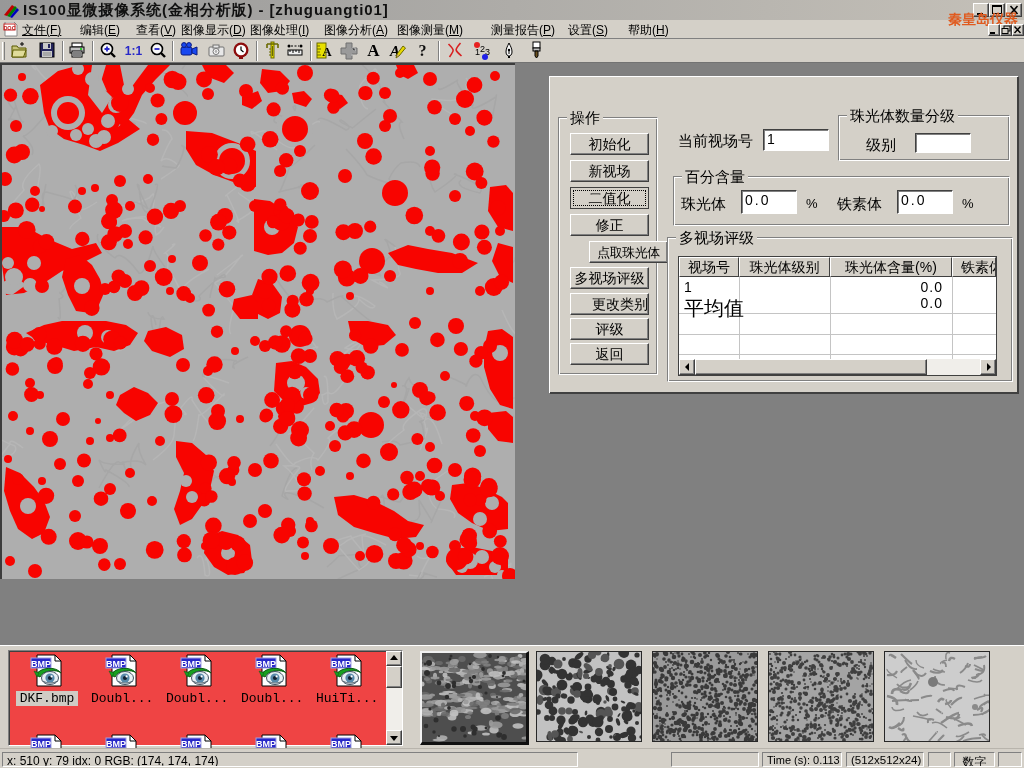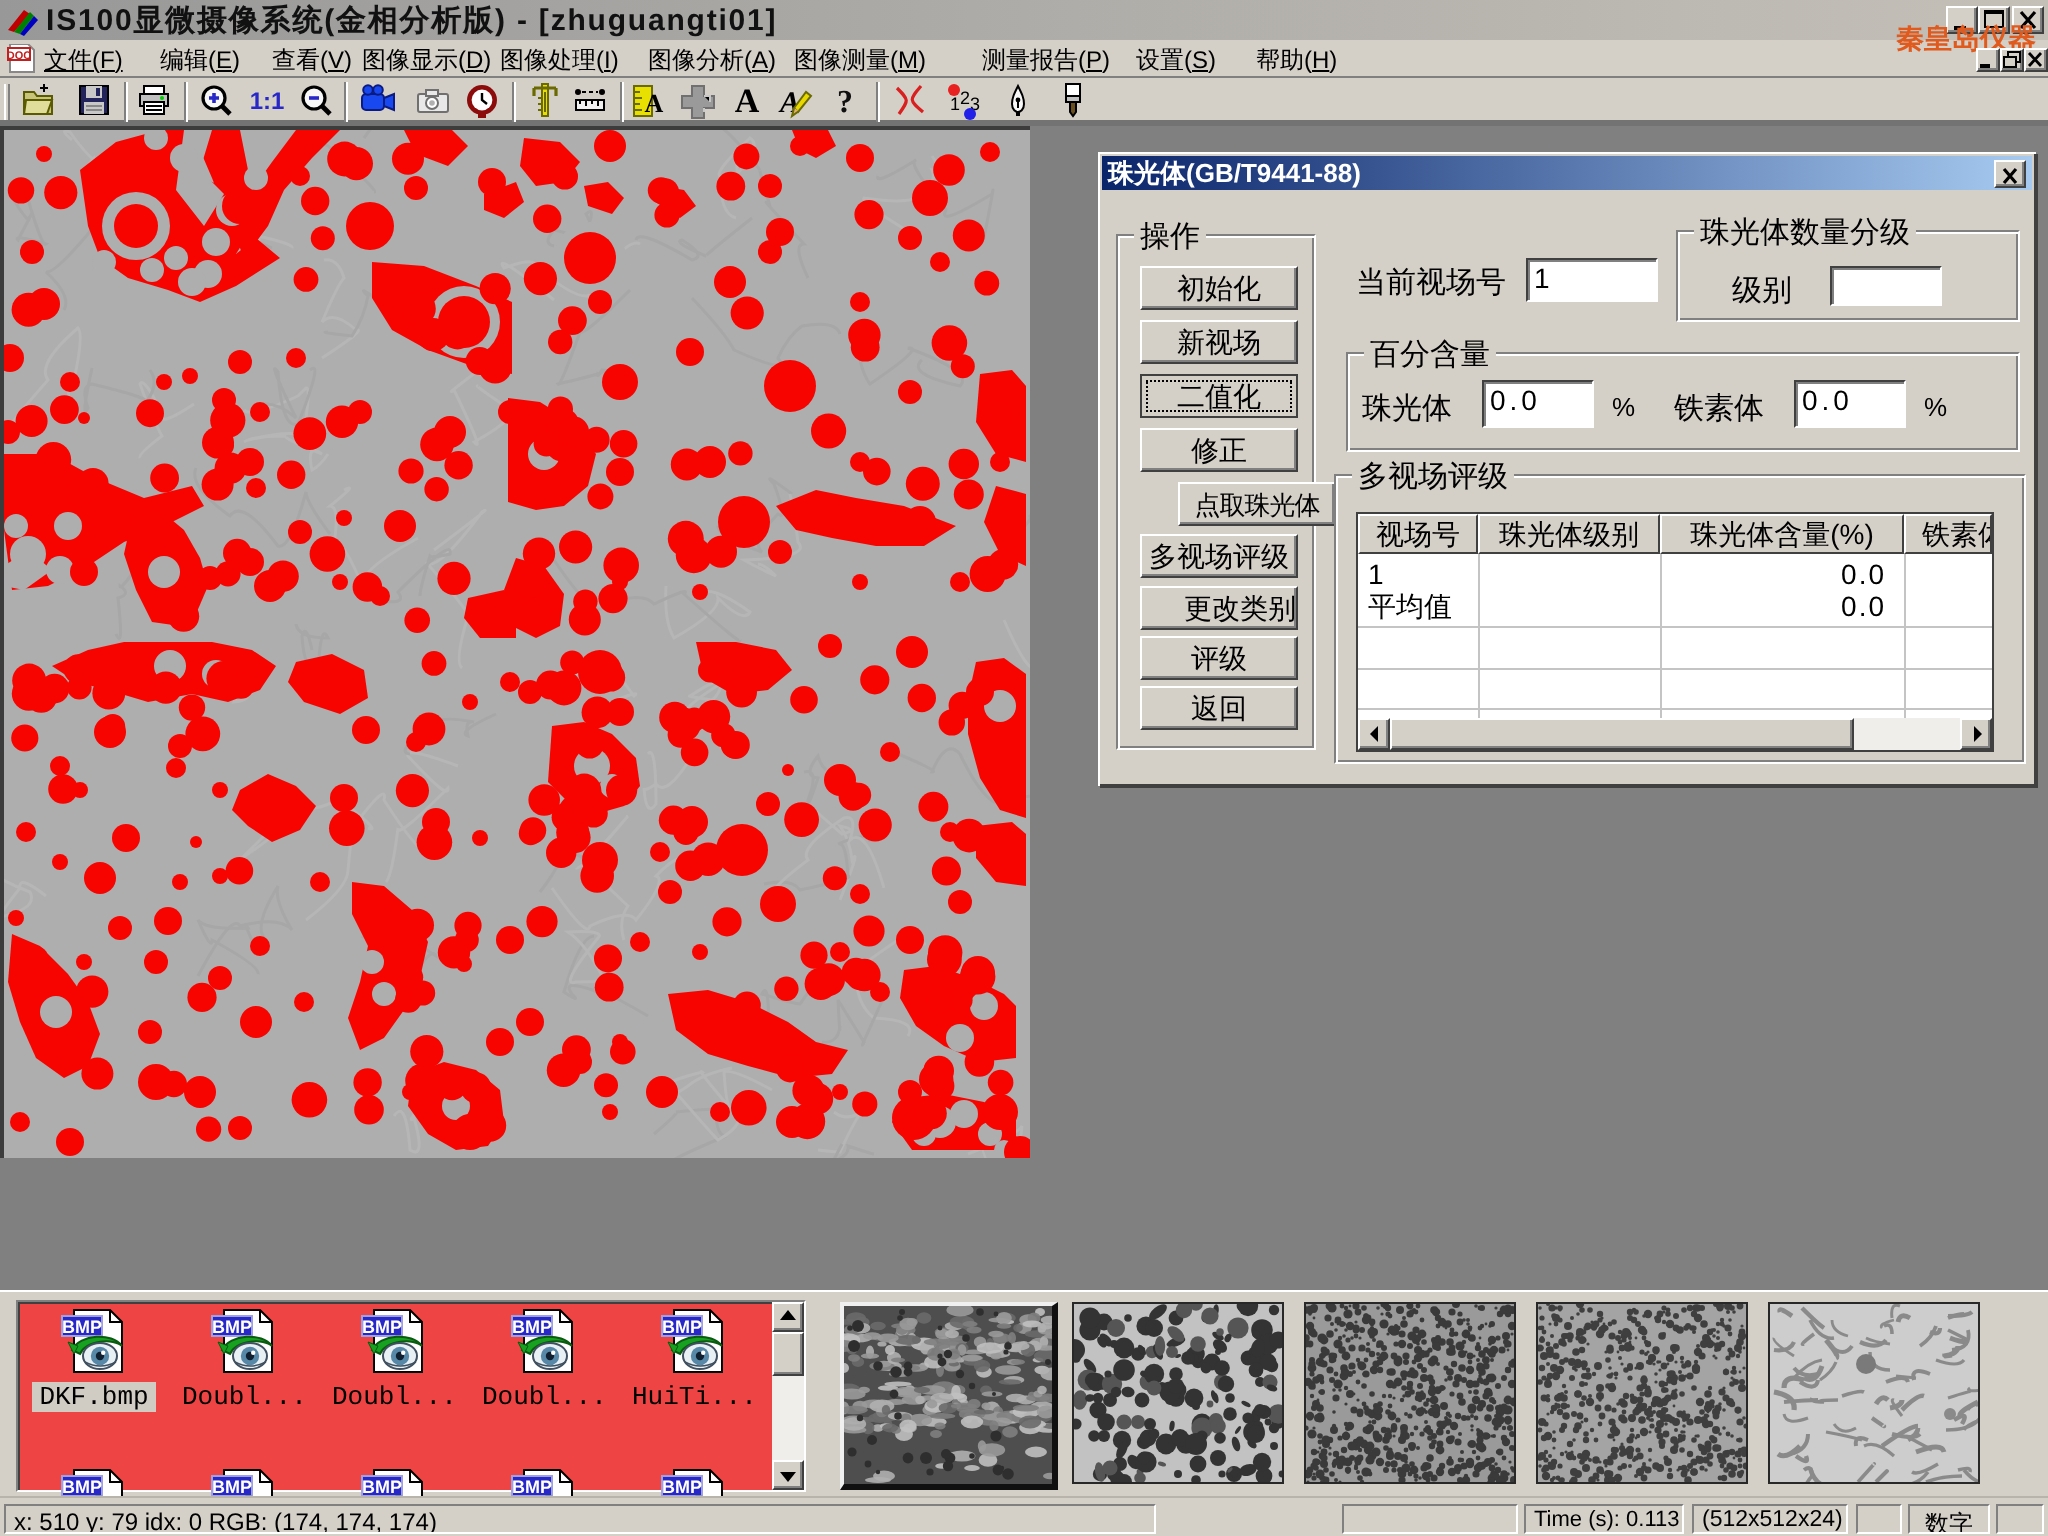--- a/index.html
+++ b/index.html
@@ -2,21 +2,21 @@
 <html><head><meta charset="utf-8">
 <style>
 *{margin:0;padding:0;box-sizing:border-box;}
 html,body{width:1024px;height:768px;overflow:hidden;}
 body{font-family:"Liberation Sans",sans-serif;font-size:12px;background:#d4d0c8;position:relative;}
 .titlebar{position:absolute;left:0;top:0;width:1024px;height:20px;background:linear-gradient(to right,#989898,#c4c0b8);display:flex;align-items:center;}
 .titletext{font-weight:bold;font-size:15px;color:#111;margin-left:3px;letter-spacing:0.9px;}
 .winbtn{position:absolute;width:16px;height:14px;background:#d4d0c8;border-top:1px solid #fff;border-left:1px solid #fff;border-right:1px solid #404040;border-bottom:1px solid #404040;box-shadow:inset -1px -1px 0 #808080;font-size:10px;text-align:center;line-height:12px;color:#000;}
 .menubar{position:absolute;left:0;top:20px;width:1024px;height:19px;background:#d4d0c8;display:flex;align-items:center;border-bottom:1px solid #808080;}
 .menuitem{font-size:12px;color:#000;}
-.toolbar{position:absolute;left:0;top:39px;width:1024px;height:24px;background:#d4d0c8;border-bottom:3px solid #737373;display:flex;align-items:center;}
+.toolbar{position:absolute;left:0;top:39px;width:1024px;height:24px;background:#d4d0c8;border-bottom:1px solid #737373;display:flex;align-items:center;}
 .mdi{position:absolute;left:0;top:63px;width:1024px;height:582px;background:#808080;}
 .imgwrap{position:absolute;left:0;top:0;width:515px;height:516px;border-left:2px solid #3c3c3c;border-top:2px solid #3c3c3c;background:#aeaeae;overflow:hidden;}
 .bpanel{position:absolute;left:0;top:645px;width:1024px;height:103px;background:#d4d0c8;border-top:1px solid #fff;}
 .listbox{position:absolute;left:8px;top:4px;width:395px;height:96px;background:#ef4444;border-top:1px solid #808080;border-left:1px solid #808080;border-bottom:1px solid #fff;border-right:1px solid #fff;box-shadow:inset 1px 1px 0 #404040;}
 .statusbar{position:absolute;left:0;top:748px;width:1024px;height:20px;background:#d4d0c8;font-size:12px;border-top:1px solid #b8b4ac;}
 .spanel{position:absolute;top:3px;height:15px;border-top:1px solid #808080;border-left:1px solid #808080;border-bottom:1px solid #fff;border-right:1px solid #fff;font-size:12px;color:#000;padding:1px 4px;white-space:nowrap;overflow:hidden;}
 .dialog{position:absolute;left:549px;top:76px;width:469px;height:317px;background:#d4d0c8;box-shadow:inset 1px 1px 0 #fff, inset -1px -1px 0 #404040, 1px 1px 0 #404040;}
 .dtitle{position:absolute;left:2px;top:2px;width:465px;height:17px;background:linear-gradient(to right,#0a246a,#a6caf0);color:#fff;font-weight:bold;font-size:13px;line-height:17px;padding-left:3px;}
 .dclose{position:absolute;right:3px;top:1.5px;width:16px;height:14px;background:#d4d0c8;border-top:1px solid #fff;border-left:1px solid #fff;border-right:1px solid #404040;border-bottom:1px solid #404040;box-shadow:inset -1px -1px 0 #808080;text-align:center;}
 .group{position:absolute;border:1px solid;border-color:#808080 #fff #fff #808080;box-shadow:1px 1px 0 #fff inset, -1px -1px 0 #808080 inset;}
@@ -687,23 +687,20 @@
         <circle cx="13.8" cy="145.5" r="8.0" fill="#f80400"></circle>
         <circle cx="25.3" cy="279.3" r="7.4" fill="#f80400"></circle>
         <circle cx="345.3" cy="311.2" r="6.9" fill="#f80400"></circle>
         <circle cx="286.0" cy="340.0" r="7.0" fill="#f80400"></circle>
         <circle cx="468.2" cy="434.8" r="6.6" fill="#f80400"></circle>
         <circle cx="209.3" cy="475.4" r="8.7" fill="#f80400"></circle>
       </svg></div>
 </div>
 
 <div class="dialog">
- <div class="dtitle">珠光体(GB/T9441-88)<div class="dclose"><svg width="14" height="12" viewBox="0 0 14 12">
-          <path d="M4 2.5 L10 9.5 M10 2.5 L4 9.5" stroke="#000" stroke-width="1.6"></path>
-        </svg></div></div>
  <div class="group" style="left:9px;top:41px;width:100px;height:258px;">
       <span>操作</span>
     </div>
  <div class="btn" style="left:21px;top:57px;">初始化</div>
  <div class="btn" style="left:21px;top:84px;">新视场</div>
  <div class="btn" style="left:21px;top:111px;border:1px solid #404040;box-shadow:none;outline:1px dotted #000;outline-offset:-4px;">二值化</div>
  <div class="btn" style="left:21px;top:138px;">修正</div>
  <div class="btn" style="left:21px;top:165px;font-size:13px;letter-spacing:-0.5px;margin-left:19px;">点取珠光体</div>
  <div class="btn" style="left:21px;top:191px;">多视场评级</div>
  <div class="btn" style="left:21px;top:217px;text-align:right;">更改类别</div>
@@ -733,21 +730,21 @@
       <div style="position:absolute;left:60px;top:0;width:91px;height:20px;background:#d4d0c8;border-top:1px solid #fff;border-left:1px solid #fff;border-right:1px solid #404040;border-bottom:1px solid #404040;font-size:14px;text-align:center;line-height:19px;overflow:hidden;white-space:nowrap;">珠光体级别</div>
       <div style="position:absolute;left:151px;top:0;width:122px;height:20px;background:#d4d0c8;border-top:1px solid #fff;border-left:1px solid #fff;border-right:1px solid #404040;border-bottom:1px solid #404040;font-size:14px;text-align:center;line-height:19px;overflow:hidden;white-space:nowrap;">珠光体含量(%)</div>
       <div style="position:absolute;left:273px;top:0;width:44px;height:20px;background:#d4d0c8;border-top:1px solid #fff;border-left:1px solid #fff;border-right:1px solid #404040;border-bottom:1px solid #404040;font-size:14px;text-align:left;padding-left:8px;line-height:19px;overflow:hidden;white-space:nowrap;">铁素体含量</div>
       <div style="position:absolute;left:60px;top:20px;width:1px;height:82px;background:#c4c4c4;"></div>
       <div style="position:absolute;left:151px;top:20px;width:1px;height:82px;background:#c4c4c4;"></div>
       <div style="position:absolute;left:273px;top:20px;width:1px;height:82px;background:#c4c4c4;"></div>
       <div style="position:absolute;left:0;top:56px;width:317px;height:1px;background:#c4c4c4;"></div>
       <div style="position:absolute;left:0;top:77px;width:317px;height:1px;background:#c4c4c4;"></div>
       <div style="position:absolute;left:0;top:97px;width:317px;height:1px;background:#c4c4c4;"></div>
       <div style="position:absolute;left:5px;top:22px;font-size:14px;">1</div>
-      <div style="position:absolute;left:5px;top:38px;font-size:14px;">平均值</div>
+      <div style="position:absolute;left:5px;top:38px;font-size:20px;">平均值</div>
       <div style="position:absolute;left:200px;top:22px;width:64px;text-align:right;font-size:14px;letter-spacing:1px;">0.0</div>
       <div style="position:absolute;left:200px;top:38px;width:64px;text-align:right;font-size:14px;letter-spacing:1px;">0.0</div>
       <div style="position:absolute;left:0;top:102px;width:317px;height:16px;background:#d4d0c8;">
         <div style="position:absolute;left:0;top:0;width:16px;height:16px;border-top:1px solid #fff;border-left:1px solid #fff;border-right:1px solid #404040;border-bottom:1px solid #404040;box-shadow:inset -1px -1px 0 #808080;background:#d4d0c8;"><svg width="14" height="14">
             <path d="M9 3 L5 7 L9 11 Z" fill="#000"></path>
           </svg></div>
         <div style="position:absolute;right:0;top:0;width:16px;height:16px;border-top:1px solid #fff;border-left:1px solid #fff;border-right:1px solid #404040;border-bottom:1px solid #404040;box-shadow:inset -1px -1px 0 #808080;background:#d4d0c8;"><svg width="14" height="14">
             <path d="M6 3 L10 7 L6 11 Z" fill="#000"></path>
           </svg></div>
         <div style="position:absolute;left:16px;top:0;width:285px;height:16px;background:#f0eeea;"></div>

